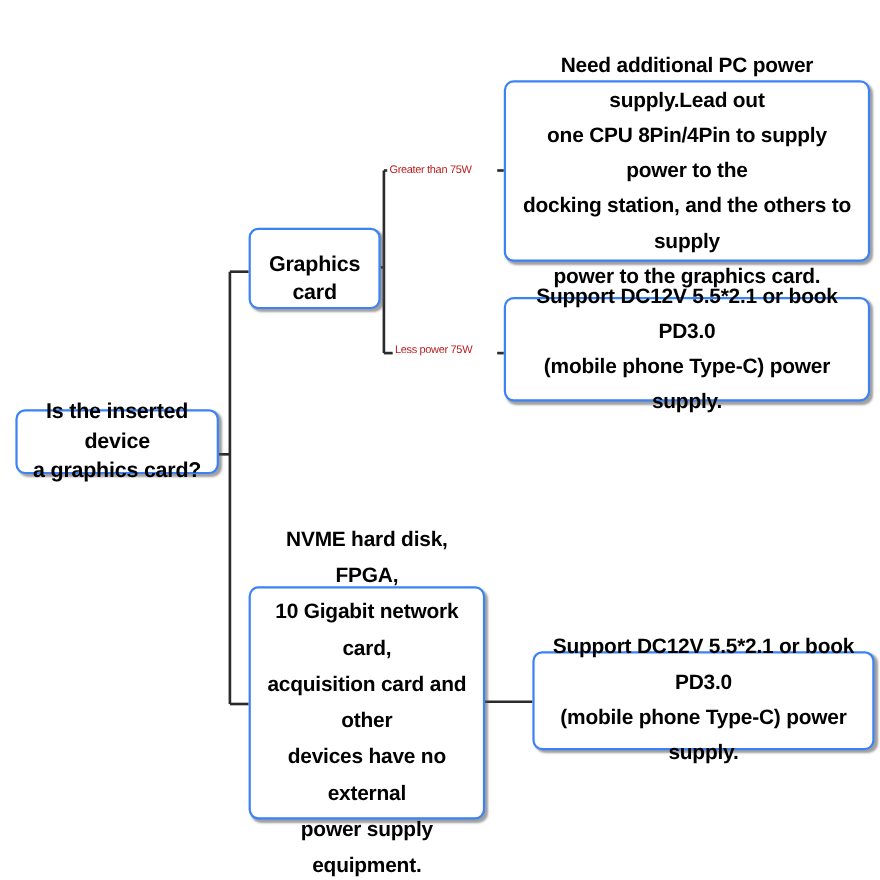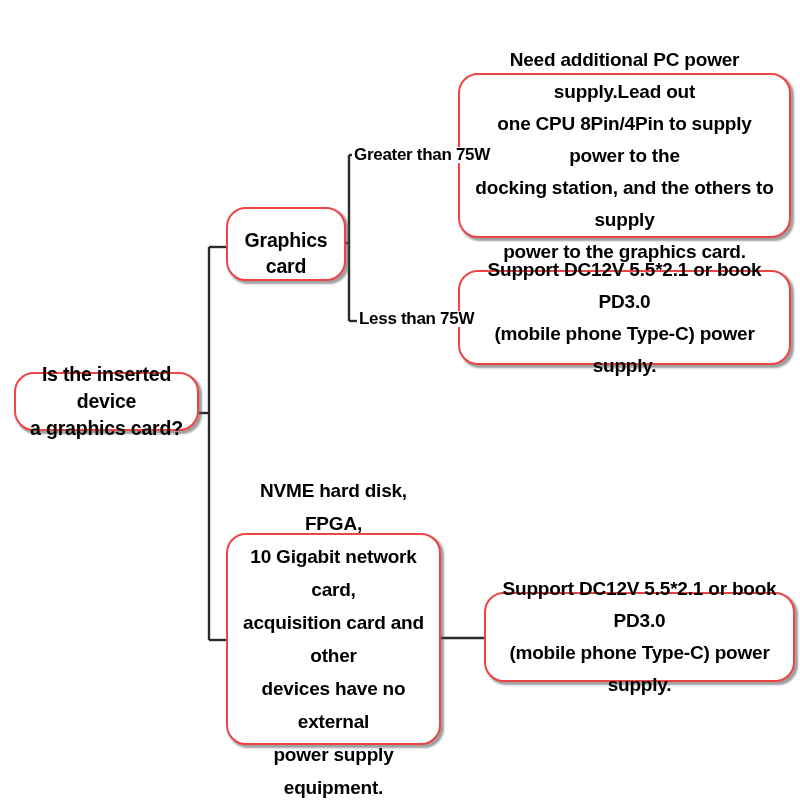--- a/index.html
+++ b/index.html
@@ -26,22 +26,22 @@
     left: 0;
     top: 0;
     width: 800px;
     height: 800px;
     pointer-events: none;
   }
   .node {
     position: absolute;
     box-sizing: border-box;
     background: #ffffff;
-    border: 2px solid #ef4444;
-    border-radius: 20px;
+    border: 2px solid #3b82f6;
+    border-radius: 9px;
     box-shadow: 2.5px 2.5px 2px rgba(80,80,80,0.55);
     display: flex;
     align-items: center;
     justify-content: center;
     text-align: center;
     color: #000000;
     font-family: "Liberation Sans", sans-serif;
     font-weight: 700;
     letter-spacing: -0.2px;
   }
@@ -76,23 +76,23 @@
   }
   #node-nodev-ans {
     left: 484px; top: 592px;  width: 311px; height: 90px;
     font-size: 19px; line-height: 32px;
   }
 
   
   .edge-label {
     position: absolute;
     font-family: "Liberation Sans", sans-serif;
-    font-weight: 700;
-    font-size: 17px;
-    color: #000000;
+    font-weight: 400;
+    font-size: 10px;
+    color: #b91c1c;
     background: #ffffff;
     white-space: nowrap;
     letter-spacing: -0.3px;
     line-height: 16px;
     padding: 0 2px;
   }
   #label-gt75 { left: 352px; top: 147px; }
   #label-lt75 { left: 357px; top: 311px; }
 </style>
 </head>
@@ -152,15 +152,15 @@
 power supply equipment.</span>
   </div>
 
   <div class="node" id="node-nodev-ans">
     <span class="txt">Support DC12V 5.5*2.1 or book PD3.0
 (mobile phone Type-C) power supply.</span>
   </div>
 
   <div class="edge-label" id="label-gt75">Greater than 75W</div>
 
-  <div class="edge-label" id="label-lt75">Less than 75W</div>
+  <div class="edge-label" id="label-lt75">Less power 75W</div>
 
 </div>
 
 </body></html>

